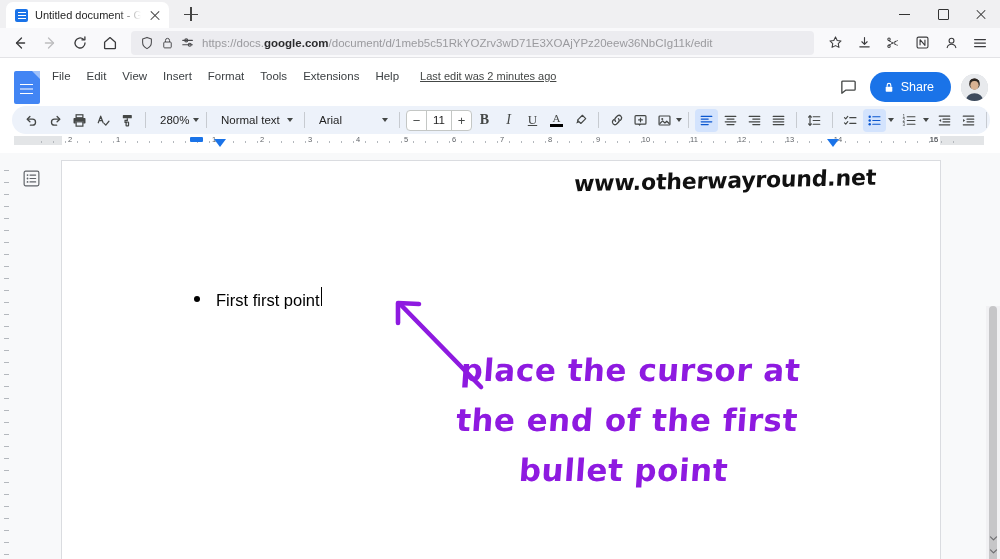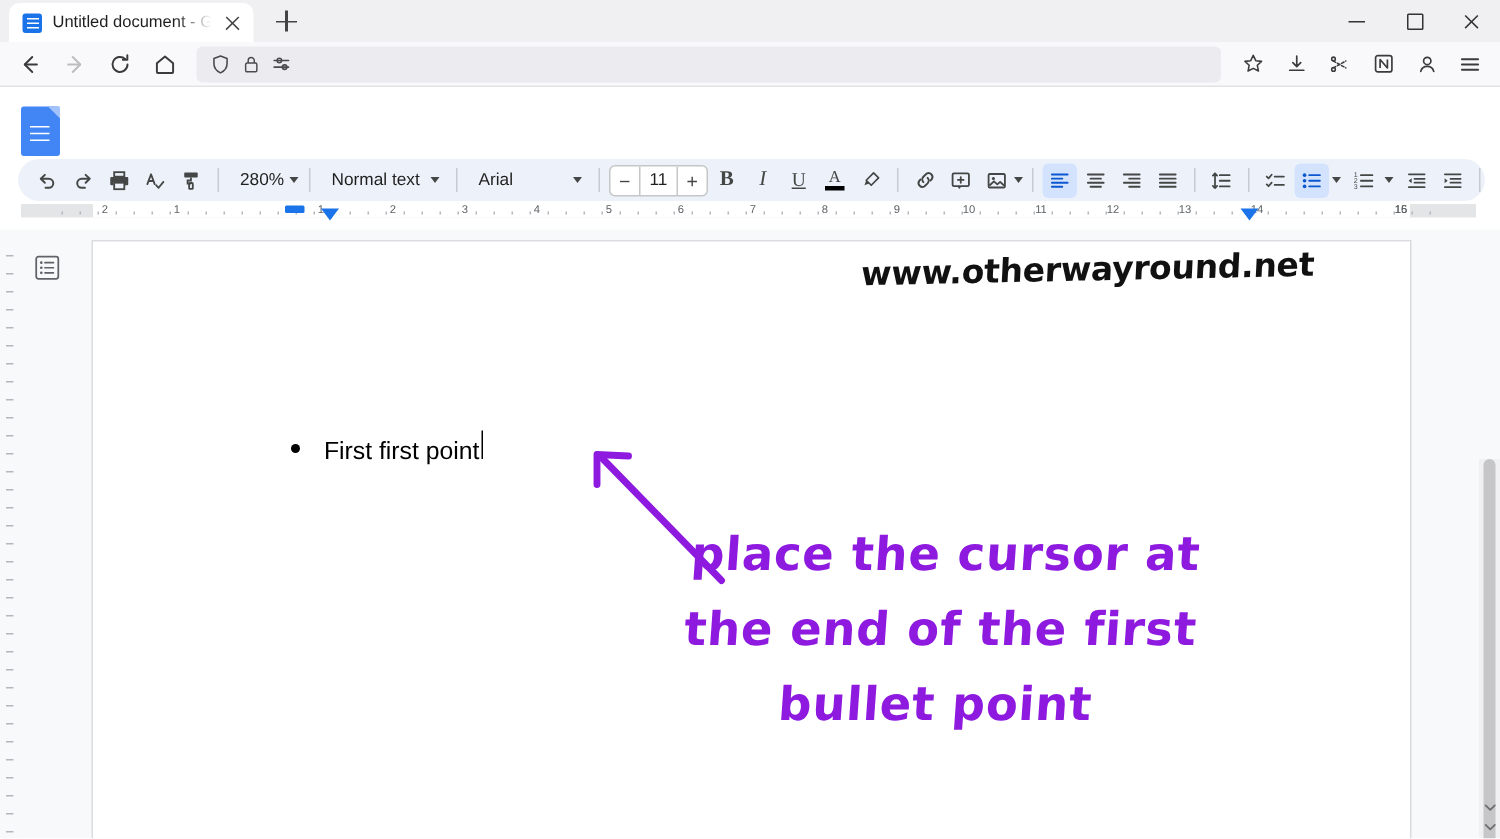--- a/index.html
+++ b/index.html
@@ -320,20 +320,21 @@
           <path d="M5.5 6.8V4.8a2.5 2.5 0 0 1 5 0v2" fill="none" stroke="currentColor" stroke-width="1.2"></path>
         </svg>
     </span>
     <span class="u-ic">
       <svg width="14" height="14" viewBox="0 0 16 16">
           <path d="M2 5h11M2 10h11" stroke="currentColor" stroke-width="1.2" stroke-linecap="round"></path>
           <circle cx="6" cy="5" r="1.7" fill="none" stroke="currentColor" stroke-width="1.2"></circle>
           <circle cx="10" cy="10" r="1.7" fill="none" stroke="currentColor" stroke-width="1.2"></circle>
         </svg>
     </span>
+    <span class="urltext"><span>https://docs.</span><b>google.com</b><span>/document/d/1meb5c51RkYOZrv3wD71E3XOAjYPz20eew36NbCIg11k/edit</span></span>
   </div>
 
   <div class="navright">
     <div class="navbtn">
       <svg width="15" height="15" viewBox="0 0 16 16">
           <path d="M8 2l1.8 3.8 4.1.5-3 2.8.8 4.1L8 11.3l-3.7 1.9.8-4.1-3-2.8 4.1-.5z" fill="none" stroke="currentColor" stroke-width="1.1" stroke-linejoin="round"></path>
         </svg>
     </div>
     <div class="navbtn">
       <svg width="15" height="15" viewBox="0 0 16 16">
@@ -366,20 +367,56 @@
         </svg>
     </div>
   </div>
 </div>
 
 <div class="gd-header">
   <div class="docs-logo">
     <div class="docs-logo-shape"></div>
   </div>
   <div class="gd-titlecol">
+    <div class="gd-menurow">
+      <span class="menuitem">File</span>
+      <span class="menuitem">Edit</span>
+      <span class="menuitem">View</span>
+      <span class="menuitem">Insert</span>
+      <span class="menuitem">Format</span>
+      <span class="menuitem">Tools</span>
+      <span class="menuitem">Extensions</span>
+      <span class="menuitem">Help</span>
+      <span class="lastedit">Last edit was 2 minutes ago</span>
+    </div>
+  </div>
+  <div class="gd-headright">
+    <span class="hicon">
+      <svg width="19" height="19" viewBox="0 0 20 20">
+          <path d="M3 4.2a1 1 0 0 1 1-1h12a1 1 0 0 1 1 1v7.6a1 1 0 0 1-1 1H7l-4 3.2z" fill="none" stroke="currentColor" stroke-width="1.4" stroke-linejoin="round"></path>
+        </svg>
+    </span>
+    <button class="share-btn">
+      <span style="display:flex">
+        <svg width="12" height="13" viewBox="0 0 16 16">
+            <rect x="3.6" y="7" width="8.8" height="6.6" rx="1" fill="#fff"></rect>
+            <path d="M5.6 7V4.9a2.4 2.4 0 0 1 4.8 0V7" fill="none" stroke="#fff" stroke-width="1.5"></path>
+          </svg>
+      </span>
+      <span>Share</span>
+    </button>
+    <span class="avatar">
+      <svg width="27" height="27" viewBox="0 0 27 27">
+        <rect width="27" height="27" fill="#e8eaed"></rect>
+        <circle cx="13.5" cy="10" r="5.4" fill="#3c3530"></circle>
+        <ellipse cx="13.5" cy="11.2" rx="4.1" ry="4.6" fill="#d9b292"></ellipse>
+        <path d="M8.4 8.2c.5-2.6 2.7-3.6 5.1-3.6s4.4 1.1 4.9 3.7c-1.4-.8-3-1.2-4.9-1.2s-3.6.4-5.1 1.1z" fill="#2b2521"></path>
+        <path d="M4.6 27c.6-5 4.3-7.8 8.9-7.8S21.8 22 22.4 27z" fill="#3d4a5c"></path>
+      </svg>
+    </span>
   </div>
 </div>
 
 <div class="gd-toolbar">
   <div class="tb">
     <svg width="15" height="15" viewBox="0 0 16 16">
         <path d="M4 6.6h5.1a3.2 3.2 0 0 1 0 6.4H6.8" fill="none" stroke="currentColor" stroke-width="1.4" stroke-linecap="round"></path>
         <path d="M6.3 3.8L3.4 6.6l2.9 2.8" fill="none" stroke="currentColor" stroke-width="1.4" stroke-linecap="round" stroke-linejoin="round"></path>
       </svg>
   </div>

